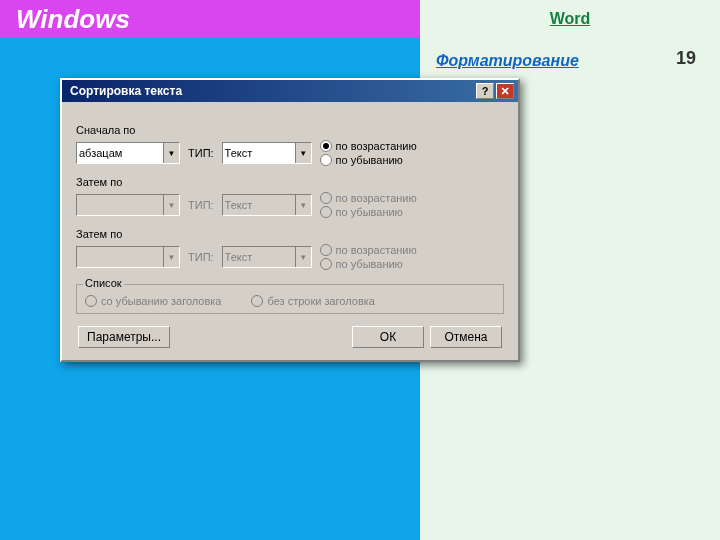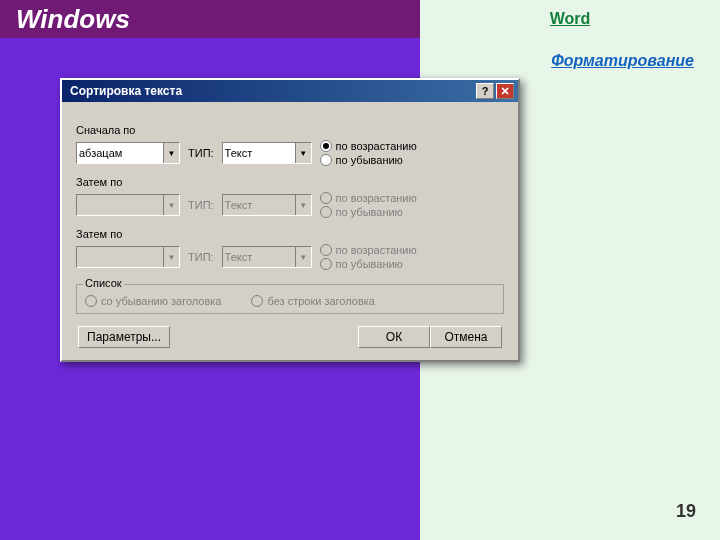--- a/index.html
+++ b/index.html
@@ -5,21 +5,21 @@
     * { box-sizing: border-box; margin: 0; padding: 0; }
     body {
       width: 720px;
       height: 540px;
       overflow: hidden;
       font-family: Arial, sans-serif;
       background: #2e7d32;
       position: relative;
     }
     .top-left {
-      background: #701a75;
+      background: #d946ef;
       width: 420px;
       display: flex;
       align-items: center;
       padding-left: 16px;
     }
     .top-left-title {
       color: white;
       font-size: 26px;
       font-weight: bold;
       font-style: italic;
@@ -39,21 +39,21 @@
     }
     .subtitle-text {
       color: #1565c0;
       font-size: 16px;
       font-weight: bold;
       text-decoration: underline;
       font-style: italic;
     }
     .left-panel {
       width: 420px;
-      background: #6d28d9;
+      background: #0ea5e9;
       height: 100%;
       position: relative;
     }
     .right-panel {
       flex: 1;
       background: #e8f5e9;
       height: 100%;
       display: flex;
       align-items: flex-end;
       justify-content: flex-end;
@@ -254,21 +254,21 @@
       border-bottom-color: #808080;
       font-size: 12px;
       display: flex;
       align-items: center;
       justify-content: center;
       cursor: pointer;
       padding: 0 8px;
     }
     .btn-group {
       display: flex;
-      gap: 0;
+      gap: 6px;
     }
 
     .field-row {
       display: flex;
       align-items: center;
       gap: 8px;
       margin-bottom: 6px;
     }
   </style>
 </head>
@@ -388,21 +388,21 @@
             <div class="btn">ОК</div>
             <div class="btn">Отмена</div>
           </div>
         </div>
 
       </div>
     </div>
   </div>
 
   <div class="right-panel">
-    <div style="display:flex; flex-direction:column; justify-content:space-between; height:100%; width:100%;margin-top:13px;">
+    <div style="display:flex; flex-direction:row; justify-content:space-between; height:100%; width:100%;margin-top:13px;">
       <div style="display:flex; justify-content:flex-end; padding:4px 10px 0 0;">
         <span class="subtitle-text">Форматирование</span>
       </div>
       <div style="display:flex; justify-content:flex-end; padding-bottom:8px; padding-right:8px;">
         <span class="page-number">19</span>
       </div>
     </div>
   </div>
 </div>
 

